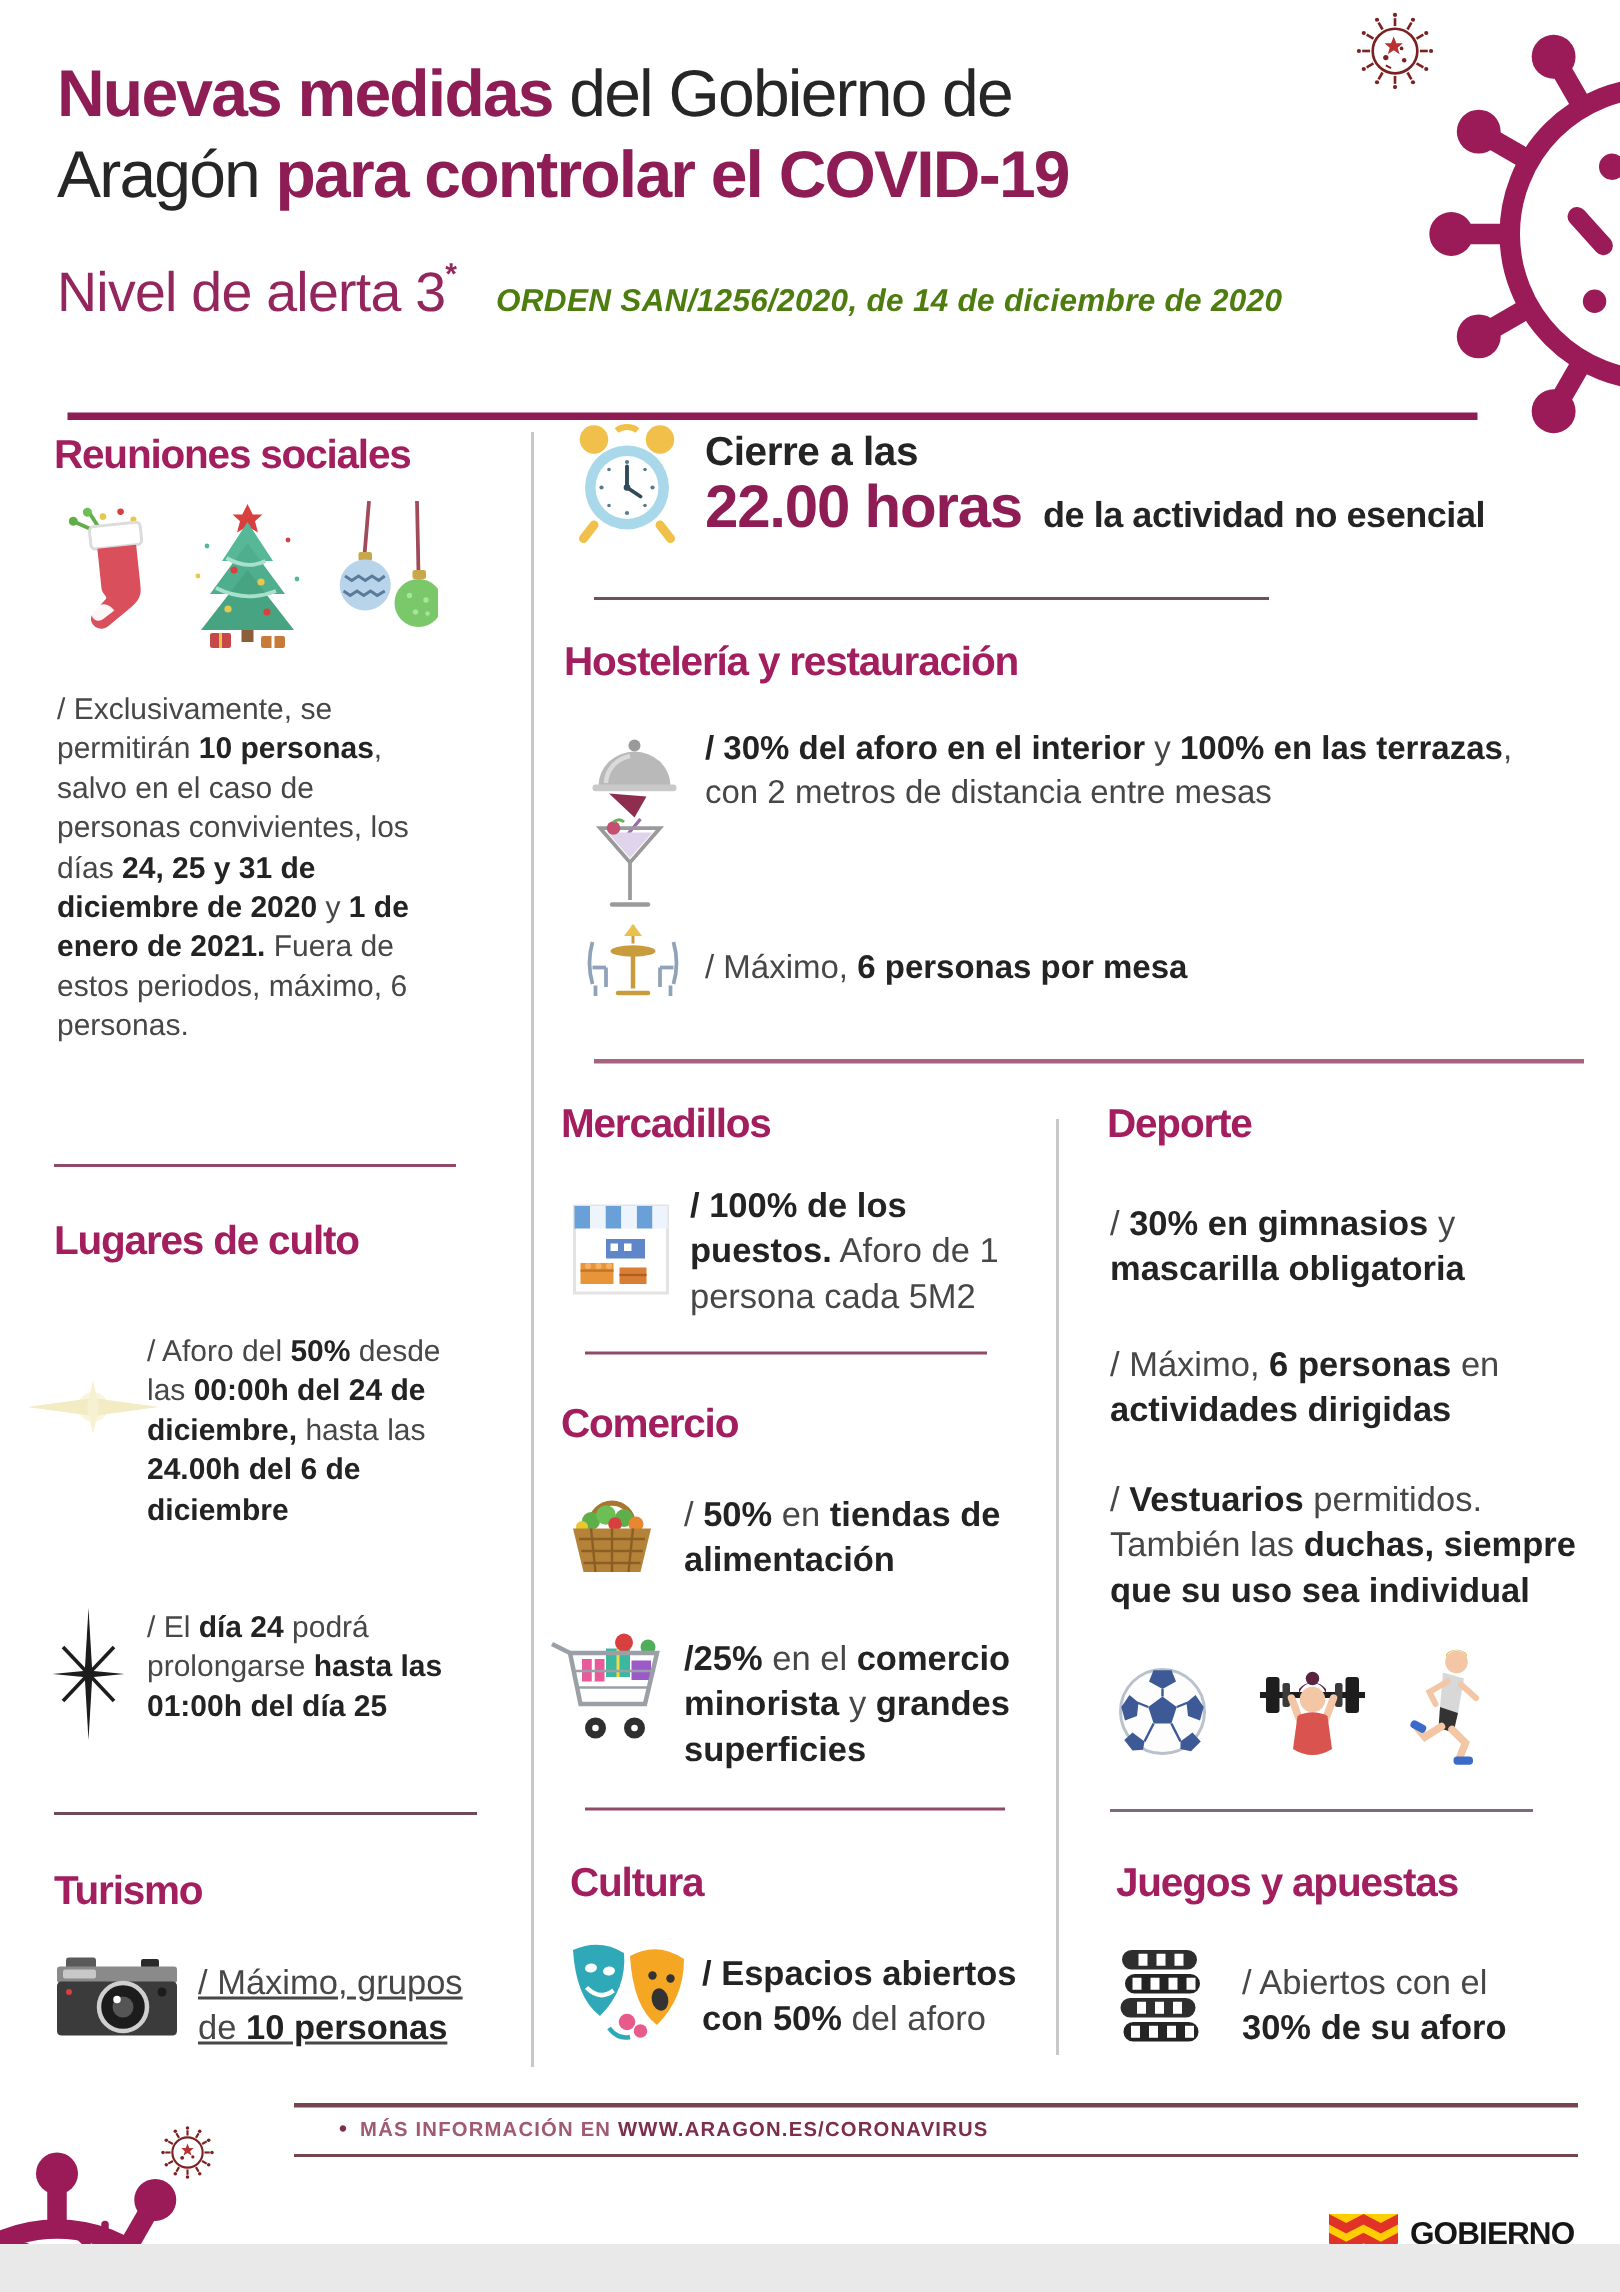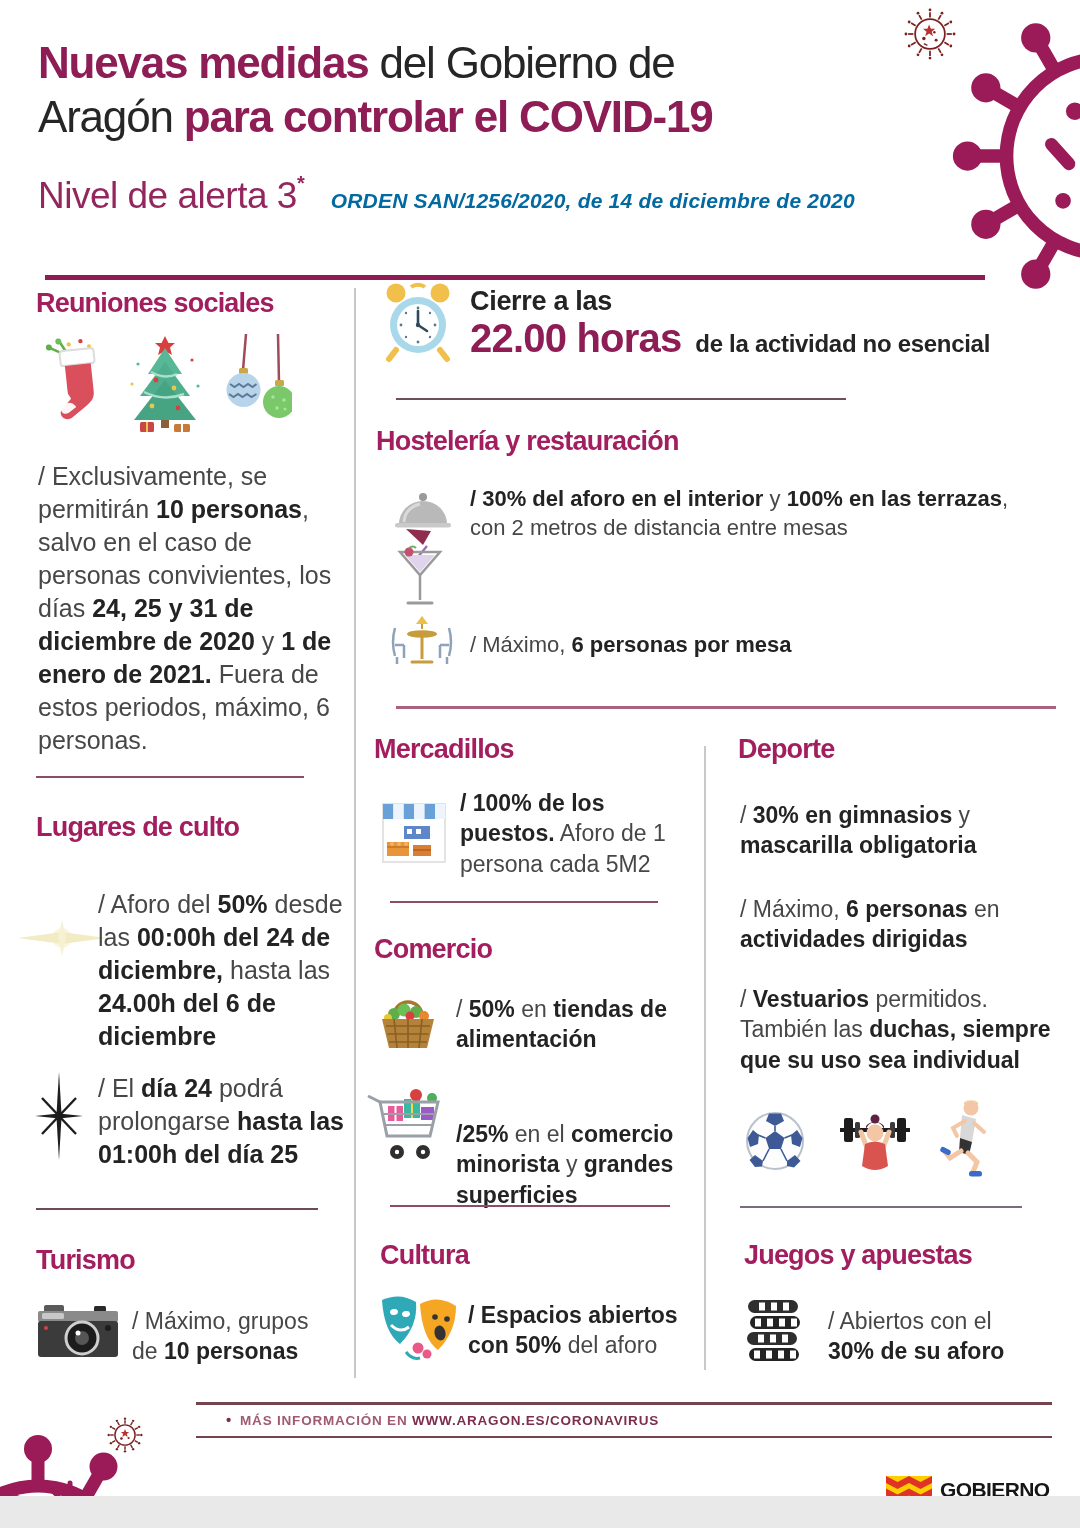--- a/index.html
+++ b/index.html
@@ -9,23 +9,23 @@
     font-family:"Liberation Sans","DejaVu Sans",sans-serif;
     -webkit-font-smoothing:antialiased;
   }
   .abs{position:absolute;}
   .seg{white-space:pre-line;}
   .seg .b{font-weight:700;color:#232323;}
   .title{font-size:44px;line-height:1.22;font-weight:400;color:#262626;letter-spacing:-1.2px;}
   .title .b{font-weight:700;color:#8e1d56;}
   .alert{font-size:37px;font-weight:400;color:#93275d;letter-spacing:-0.5px;}
   .alert-sup{font-size:20px;font-weight:700;color:#93275d;vertical-align:18px;}
-  .order{font-size:21px;font-style:italic;font-weight:700;color:#0369a1;margin-left:26px;letter-spacing:0.2px;}
+  .order{font-size:21px;font-style:italic;font-weight:700;color:#4d7c0f;margin-left:26px;letter-spacing:0.2px;}
   .sec-title{font-size:27px;font-weight:700;color:#a21e5f;letter-spacing:-0.8px;}
-  .txt-l{font-size:25px;line-height:1.32;color:#474747;}
+  .txt-l{font-size:20px;line-height:1.32;color:#474747;}
   .txt-m{font-size:23px;line-height:1.32;color:#474747;}
   .txt-s{font-size:22px;line-height:1.34;color:#474747;}
   .hline{position:absolute;}
   .vline{position:absolute;width:2px;background:#c8c8c8;}
   .closing-prefix{font-size:27px;font-weight:700;color:#242424;letter-spacing:-0.3px;}
   .closing-time{font-size:40px;font-weight:700;color:#8e1d56;letter-spacing:-0.8px;}
   .closing-suffix{font-size:24px;font-weight:700;color:#242424;margin-left:14px;letter-spacing:-0.3px;}
   .finfo{font-size:13.5px;letter-spacing:0.8px;color:#a05a72;font-weight:600;}
   .finfo .furl{color:#7c2e4c;font-weight:800;}
   .finfo .dot{color:#7c2e4c;margin-right:8px;font-size:15px;}
@@ -238,21 +238,21 @@
     <rect x="58" y="4" width="12" height="6" rx="1.5" fill="#2a2a2a"></rect>
     <rect x="2" y="9" width="80" height="11" rx="2" fill="#8a8a8a"></rect>
     <rect x="2" y="19" width="80" height="36" rx="3" fill="#3b3b3b"></rect>
     <rect x="6" y="11" width="22" height="6" rx="1.5" fill="#c8c8c8"></rect>
     <circle cx="46" cy="36" r="16" fill="#1c1c1c" stroke="#cfcfcf" stroke-width="3"></circle>
     <circle cx="46" cy="36" r="7" fill="#555555"></circle>
     <circle cx="42" cy="31" r="2.5" fill="#ffffff"></circle>
     <circle cx="72" cy="26" r="3" fill="#1c1c1c"></circle>
     <circle cx="10" cy="26" r="2" fill="#d84040"></circle>
   </svg>
-  <div class="abs seg txt-m" style="left:132px;top:1306px;width:225px;"><span>/ Máximo, grupos
+  <div class="abs seg txt-m" style="left:132px;top:1306px;width:225px;text-decoration:underline;"><span>/ Máximo, grupos
 de </span><span class="b">10 personas</span></div>
 
   <div class="vline" style="left:354px;top:288px;height:1090px;"></div>
 
   <svg class="abs" style="left:380px;top:278px;" width="76" height="86" viewBox="0 0 76 86">
     <path d="M31,9 A10,8 0 0 1 45,9" stroke="#f0c04a" stroke-width="4" fill="none"></path>
     <circle cx="16" cy="15" r="9.5" fill="#f0c04a"></circle>
     <circle cx="60" cy="15" r="9.5" fill="#f0c04a"></circle>
     <line x1="16" y1="72" x2="9" y2="81" stroke="#f0c04a" stroke-width="6" stroke-linecap="round"></line>
     <line x1="60" y1="72" x2="67" y2="81" stroke="#f0c04a" stroke-width="6" stroke-linecap="round"></line>
@@ -388,21 +388,21 @@
       <line x1="4" y1="10" x2="16" y2="16"></line>
       <path d="M16,16 L74,16 L66,50 L23,50 Z"></path>
       <line x1="20" y1="28" x2="70" y2="28" stroke-width="1.8"></line>
       <line x1="21" y1="39" x2="68" y2="39" stroke-width="1.8"></line>
     </g>
     <circle cx="33" cy="66" r="7" fill="#2f2f2f"></circle>
       <circle cx="33" cy="66" r="2.2" fill="#ffffff"></circle>
     <circle cx="59" cy="66" r="7" fill="#2f2f2f"></circle>
       <circle cx="59" cy="66" r="2.2" fill="#ffffff"></circle>
   </svg>
-  <div class="abs seg txt-m" style="left:456px;top:1090px;width:265px;margin-top:29px;"><span class="b">/25%</span><span> en el </span><span class="b">comercio
+  <div class="abs seg txt-m" style="left:456px;top:1090px;width:265px;"><span class="b">/25%</span><span> en el </span><span class="b">comercio
 minorista</span><span> y </span><span class="b">grandes
 superficies</span></div>
 
   <div class="hline" style="left:390px;top:1205px;width:280px;height:2px;background:#8f4a68;"></div>
 
   <div class="abs sec-title" style="left:380px;top:1240px;">Cultura</div>
 
   <svg class="abs" style="left:376px;top:1292px;" width="88" height="74" viewBox="0 0 88 74">
     <path d="M44,12 Q62,2 80,14 Q80,40 62,58 Q46,46 44,12 Z" fill="#f5a623"></path>
     <circle cx="59" cy="25" r="2.8" fill="#333333"></circle>

